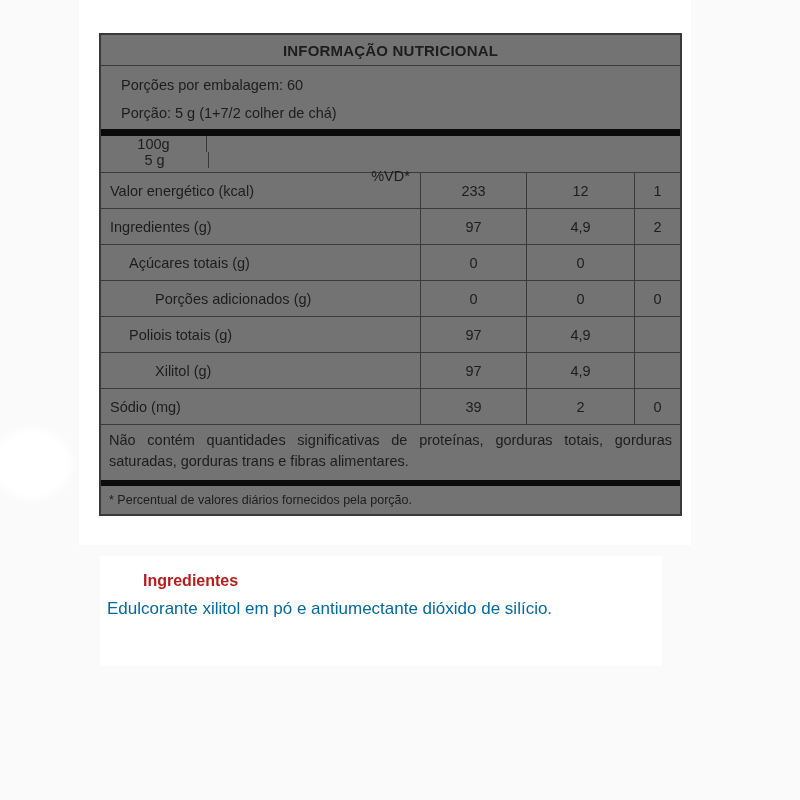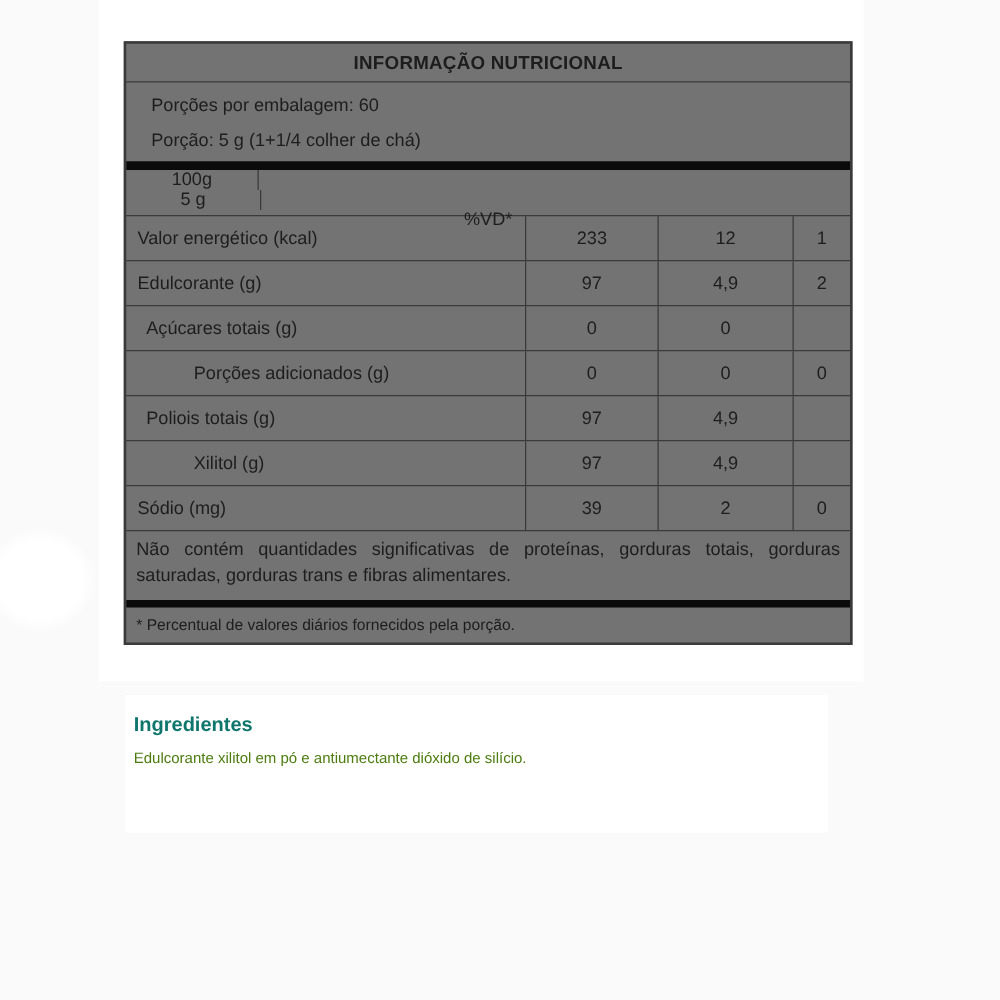--- a/index.html
+++ b/index.html
@@ -49,78 +49,78 @@
     border-bottom: 1.5px solid #3a3a3a;
     font-size: 14.5px;
   }
   .grid-row.header { height: 37px; flex-direction: column; }
   .grid-row.data { height: 36px; }
   .cell {
     display: flex; align-items: center;
     border-right: 1.5px solid #3a3a3a;
   }
   .cell.name { width: 320px; padding-left: 9px; }
-  .cell.name.i1 { padding-left: 16px; }
+  .cell.name.i1 { padding-left: 28px; }
   .cell.name.i2 { padding-left: 54px; }
   .cell.num { width: 106px; justify-content: center; text-align: center; }
   .cell.num2 { width: 108px; justify-content: center; text-align: center; }
   .cell.vd { flex: 1; justify-content: center; text-align: center; border-right: none; }
 
   .note-row {
     padding: 5px 8px 8px 8px;
     font-size: 14.5px; line-height: 21px;
     text-align: justify;
   }
   .footnote-row {
     height: 28px;
     display: flex; align-items: center;
     padding-left: 8px;
     font-size: 12.5px;
   }
 
   .ingredients {
     position: absolute; left: 107px; top: 572px; width: 556px;
   }
-  .ingredients-heading { font-size: 16px; font-weight: bold; color: #0f766e; }
-  .ingredients-text { font-size: 12px; margin-top: 9px; color: #4d7c0f; }
+  .ingredients-heading { font-size: 16px; font-weight: bold; color: #b91c1c; margin-left: 36px; }
+  .ingredients-text { font-size: 17px; margin-top: 9px; color: #0369a1; }
 </style>
 </head>
 <body>
 
 <div class="paper-top"></div>
 <div class="paper-bottom"></div>
 <div class="blob"></div>
 
 <div class="label-panel">
 
   <div class="title-row">INFORMAÇÃO NUTRICIONAL</div>
 
   <div class="servings">
     <div>Porções por embalagem: 60</div>
-    <div>Porção: 5 g (1+1/4 colher de chá)</div>
+    <div>Porção: 5 g (1+7/2 colher de chá)</div>
   </div>
 
   <div class="thick-bar"></div>
 
   <div class="grid-row header">
     <div class="cell name"></div>
     <div class="cell num">100g</div>
     <div class="cell num2">5 g</div>
     <div class="cell vd">%VD*</div>
   </div>
 
   <div class="grid-row data">
     <div class="cell name">Valor energético (kcal)</div>
     <div class="cell num">233</div>
     <div class="cell num2">12</div>
     <div class="cell vd">1</div>
   </div>
 
   <div class="grid-row data">
-    <div class="cell name">Edulcorante (g)</div>
+    <div class="cell name">Ingredientes (g)</div>
     <div class="cell num">97</div>
     <div class="cell num2">4,9</div>
     <div class="cell vd">2</div>
   </div>
 
   <div class="grid-row data">
     <div class="cell name i1">Açúcares totais (g)</div>
     <div class="cell num">0</div>
     <div class="cell num2">0</div>
     <div class="cell vd"></div>

